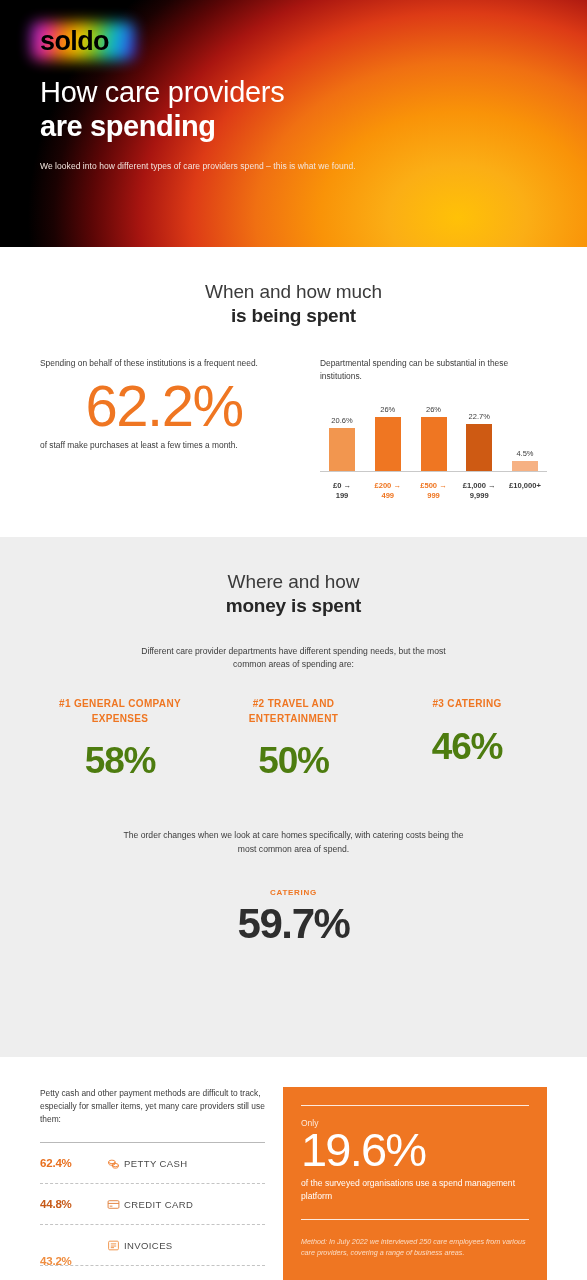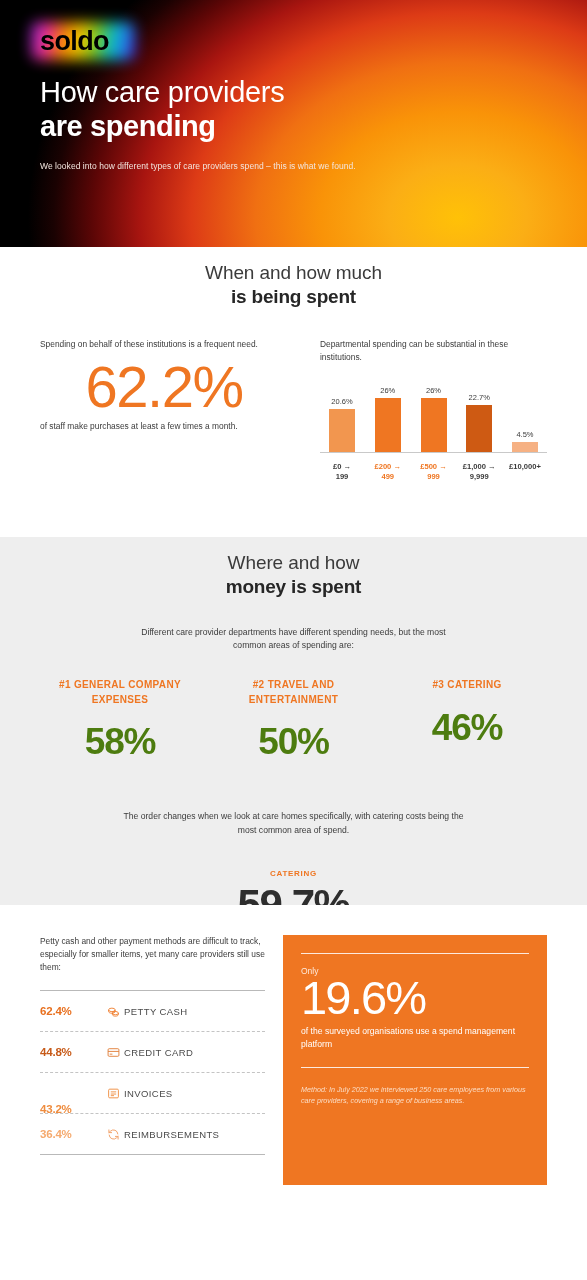--- a/index.html
+++ b/index.html
@@ -97,21 +97,21 @@
     color: #f3e6df;
     letter-spacing: 0.05px;
     margin: 0;
   }
 
   
   .section { position: relative; width: 587px; }
   .sec-white { background: #ffffff; }
   .sec-grey  { background: #eeeeee; }
 
-  .sec-head { text-align: center; padding-top: 14px; }
+  .sec-head { text-align: center; padding-top: 33px; }
   .sec-head-1 {
     font-size: 19px;
     font-weight: 300;
     color: #3b3b3b;
     letter-spacing: -0.1px;
     line-height: 1.28;
     margin: 0;
   }
   .sec-head-2 {
     font-size: 19px;
@@ -408,21 +408,21 @@
             </div>
             <div class="lbl-col" style="color: rgb(59, 59, 59);">
               <div>£10,000+</div>
             </div>
           </div>
       </div>
 
     </div>
   </div>
 
-  <div class="section sec-grey" style="height:368px;">
+  <div class="section sec-grey" style="height:520px;">
     <div class="sec-head">
       <div class="sec-head-1">Where and how</div>
       <div class="sec-head-2">money is spent</div>
     </div>
 
     <p class="s3-intro">Different care provider departments have different spending needs, but the most common areas of spending are:</p>
 
     <div class="s3-stats">
       <div class="s3-stat">
         <div class="s3-label">#1 GENERAL COMPANY EXPENSES</div>

